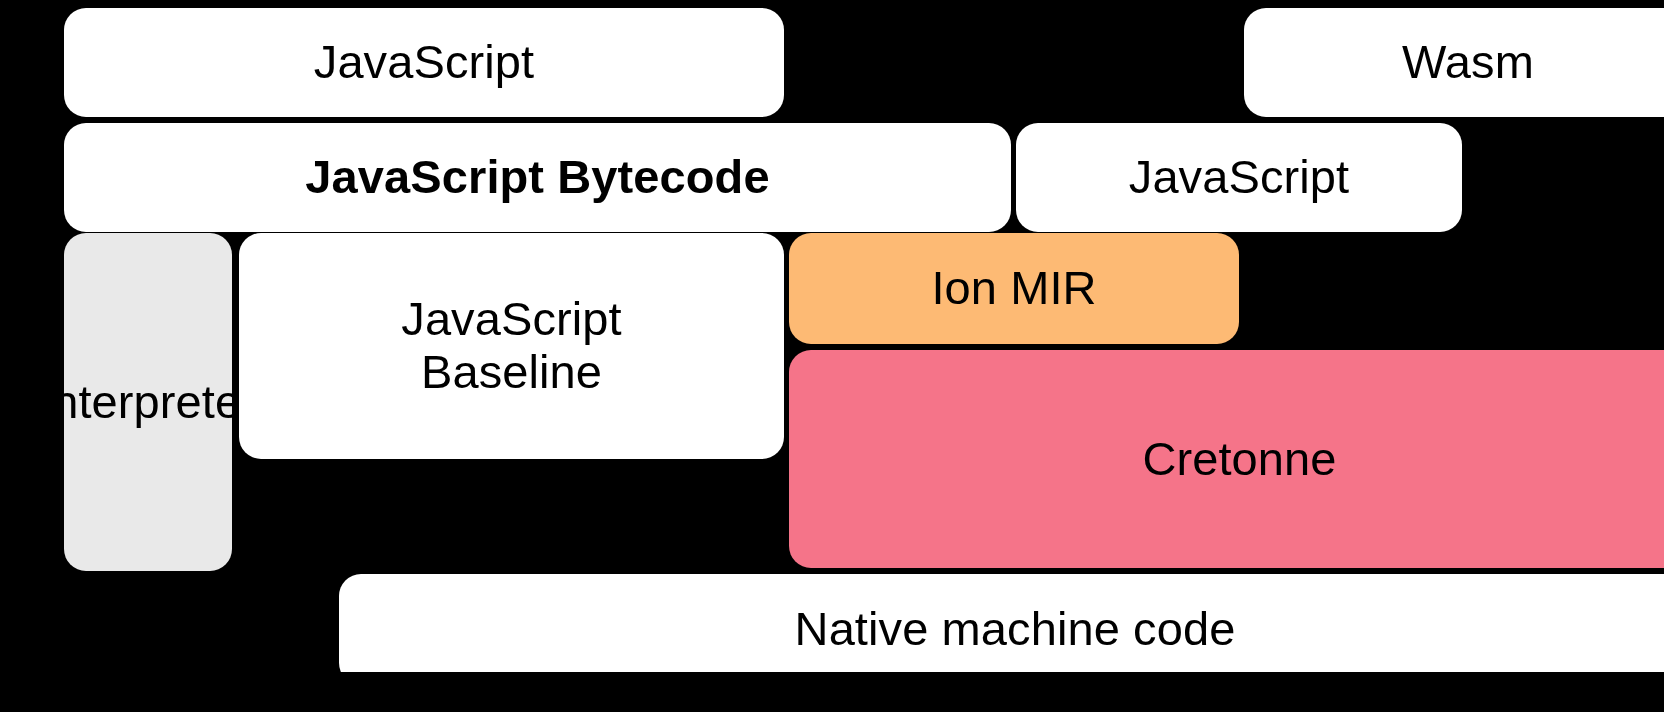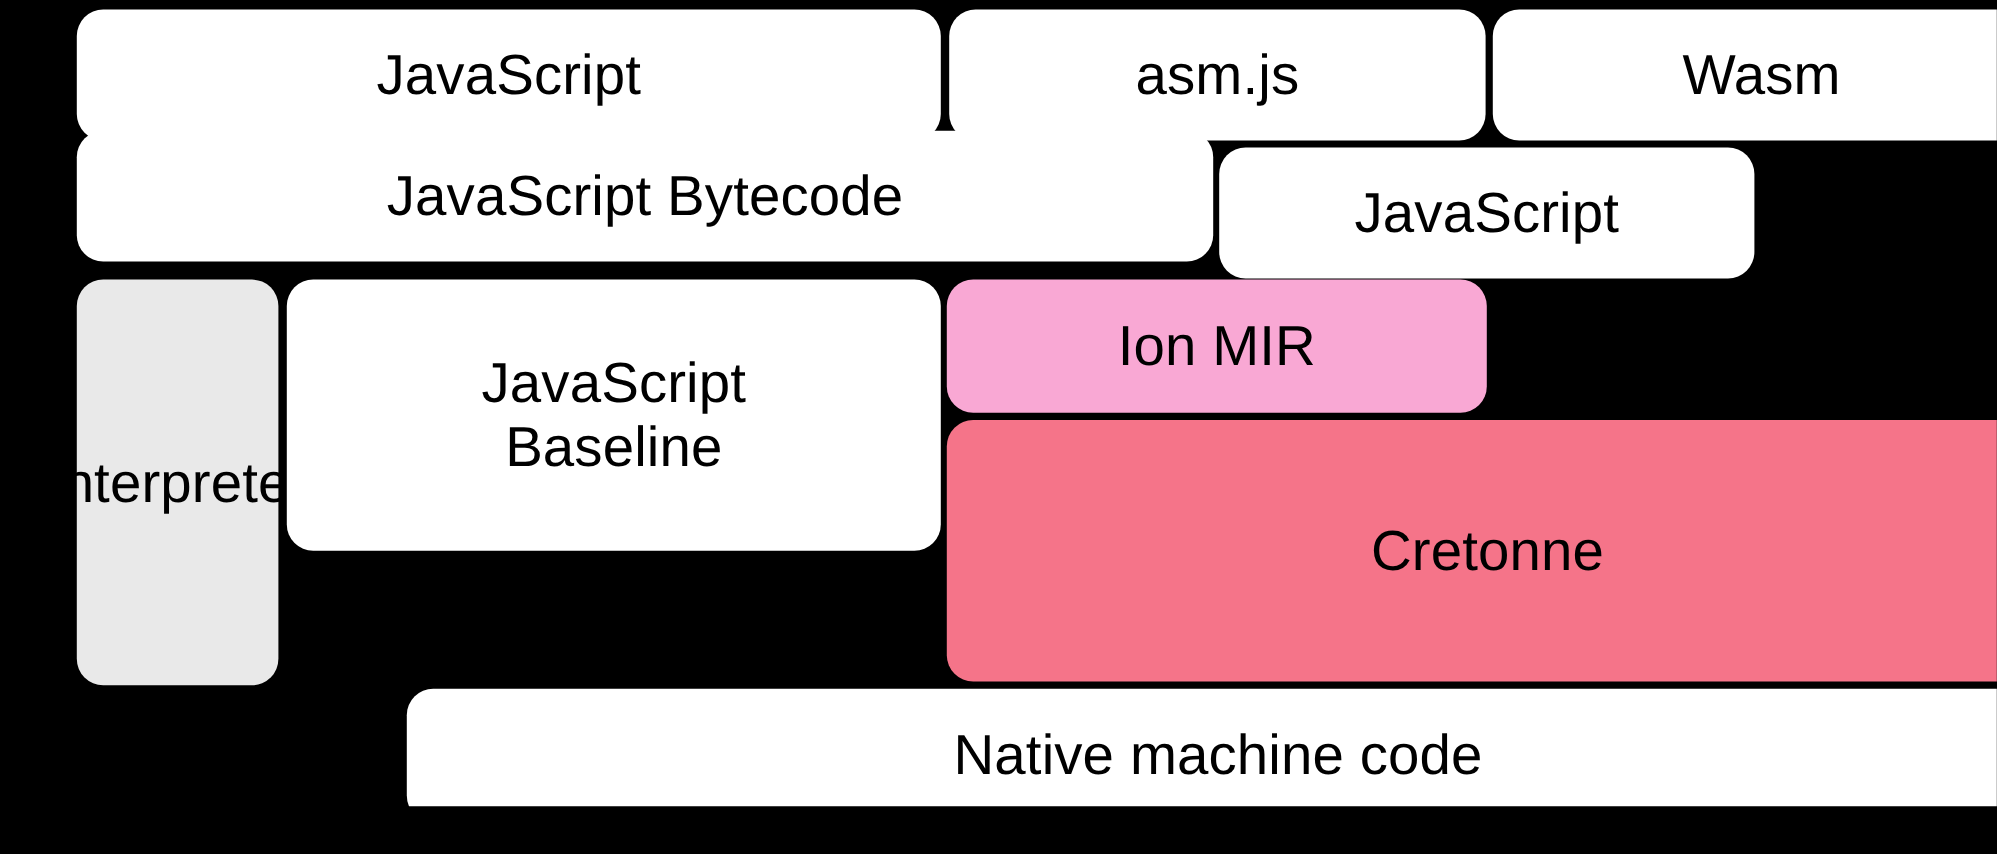--- a/index.html
+++ b/index.html
@@ -30,31 +30,30 @@
     font-size: 47px;
     line-height: 1.12;
     font-weight: 400;
     letter-spacing: 0.1px;
     padding: 2px 8px;
     white-space: pre-line;
     font-family: "Liberation Sans", sans-serif;
   }
   .fill-white  { background: #ffffff; }
   .fill-gray   { background: #e9e9e9; }
-  .fill-green  { background: #f9a8d4; }
+  .fill-green  { background: #fdba74; }
   .fill-pink   { background: #f57489; }
 </style>
 </head>
 <body>
 
 <div id="stage">
     <div class="node fill-white" style="left: 20px; top: 8px; width: 720px; height: 109px;">JavaScript</div>
-    <div class="node fill-white" style="left: 747px; top: 8px; width: 447px; height: 109px;">asm.js</div>
     <div class="node fill-white" style="left: 1200px; top: 8px; width: 448px; height: 109px;">Wasm</div>
-    <div class="node fill-white" style="left: 20px; top: 109px; width: 947px; height: 109px;">JavaScript Bytecode</div>
+    <div class="node fill-white" style="left: 20px; top: 123px; width: 947px; height: 109px; font-weight: bold;">JavaScript Bytecode</div>
     <div class="node fill-white" style="left: 972px; top: 123px; width: 446px; height: 109px;">JavaScript</div>
     <div class="node fill-gray" style="left: 20px; top: 233px; width: 168px; height: 338px;">Interpreter</div>
     <div class="node fill-white" style="left: 195px; top: 233px; width: 545px; height: 226px;">JavaScript
 Baseline</div>
     <div class="node fill-green" style="left: 745px; top: 233px; width: 450px; height: 111px;">Ion MIR</div>
     <div class="node fill-pink" style="left: 745px; top: 350px; width: 901px; height: 218px;">Cretonne</div>
     <div class="node fill-white" style="left: 295px; top: 574px; width: 1352px; height: 111px;">Native machine code</div>
   </div>
 
 </body></html>

